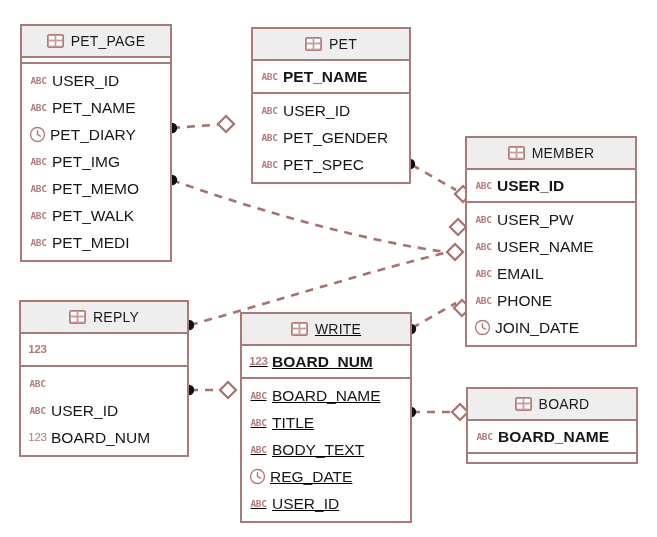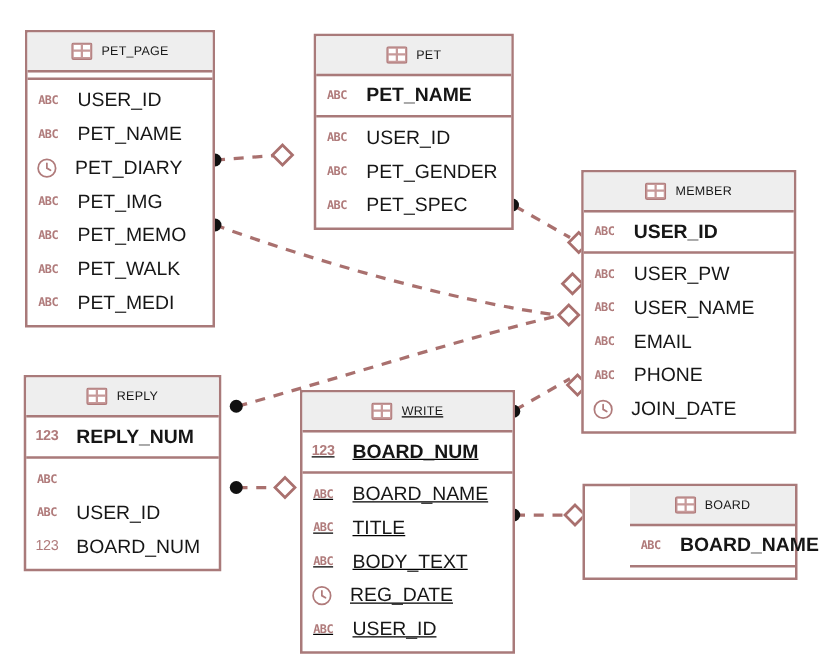--- a/index.html
+++ b/index.html
@@ -21,37 +21,37 @@
     z-index: 2;
   }
   .ent-header {
     background: #eeeeee;
     border-bottom: 2px solid #a97a7a;
     height: 32px;
     display: flex;
     align-items: center;
     justify-content: center;
     gap: 7px;
-    font-size: 10px;
+    font-size: 14px;
     color: #1a1a1a;
     letter-spacing: .2px;
   }
   .ent-title { white-space: nowrap; }
 
   .pk-section {
     border-bottom: 2px solid #a97a7a;
     padding: 0;
   }
   .pk-section.empty { height: 6px; }
   .attr-section { padding: 3px 0 4px 0; }
 
   .attr {
     display: flex;
     align-items: center;
-    gap: 14px;
+    gap: 4px;
     height: 27px;
     padding: 0 6px 0 7px;
     font-size: 15.5px;
     color: #161616;
     white-space: nowrap;
   }
   .attr.pk { font-weight: bold; height: 31px; }
 
   
   .ico { flex: 0 0 auto; display:inline-flex; align-items:center; justify-content:center; }
@@ -243,37 +243,36 @@
           <svg viewBox="0 0 17 17" width="17" height="17">
               <circle cx="8.5" cy="8.5" r="7" fill="none" stroke="#b07b7b" stroke-width="1.4"></circle>
               <path d="M8.5 4.6 V8.5 L11.4 10.2" stroke="#b07b7b" stroke-width="1.4" fill="none" stroke-linecap="round"></path>
             </svg>
         </span>
         <span>JOIN_DATE</span>
       </div>
     </div>
   </div>
 
-  <div class="entity" style="left:19px; top:300px; width:158px;">
+  <div class="entity" style="left:19px; top:300px; width:170px;">
     <div class="ent-header">
       <span class="ico ico-table">
         <svg viewBox="0 0 17 14" width="17" height="14">
             <rect x="0.5" y="0.5" width="16" height="13" rx="1.5" fill="#c79a9a" stroke="#b07b7b"></rect>
             <rect x="2" y="2" width="5.6" height="3.6" fill="#fff"></rect>
             <rect x="9.4" y="2" width="5.6" height="3.6" fill="#fff"></rect>
             <rect x="2" y="7.4" width="5.6" height="4.2" fill="#fff"></rect>
             <rect x="9.4" y="7.4" width="5.6" height="4.2" fill="#fff"></rect>
           </svg>
       </span>
       <span class="ent-title">REPLY</span>
     </div>
     <div class="pk-section">
       <div class="attr pk">
         <span class="ico ico-123">123</span>
-        <span>REPLY_NUM</span>
       </div>
     </div>
     <div class="attr-section">
       <div class="attr">
         <span class="ico ico-abc">ABC</span>
       </div>
       <div class="attr">
         <span class="ico ico-abc">ABC</span>
         <span>USER_ID</span>
       </div>
@@ -325,21 +324,21 @@
         </span>
         <span>REG_DATE</span>
       </div>
       <div class="attr">
         <span class="ico ico-abc">ABC</span>
         <span>USER_ID</span>
       </div>
     </div>
   </div>
 
-  <div class="entity" style="left:466px; top:387px; width:172px;padding-left:36px;">
+  <div class="entity" style="left:466px; top:387px; width:172px;">
     <div class="ent-header">
       <span class="ico ico-table">
         <svg viewBox="0 0 17 14" width="17" height="14">
             <rect x="0.5" y="0.5" width="16" height="13" rx="1.5" fill="#c79a9a" stroke="#b07b7b"></rect>
             <rect x="2" y="2" width="5.6" height="3.6" fill="#fff"></rect>
             <rect x="9.4" y="2" width="5.6" height="3.6" fill="#fff"></rect>
             <rect x="2" y="7.4" width="5.6" height="4.2" fill="#fff"></rect>
             <rect x="9.4" y="7.4" width="5.6" height="4.2" fill="#fff"></rect>
           </svg>
       </span>

